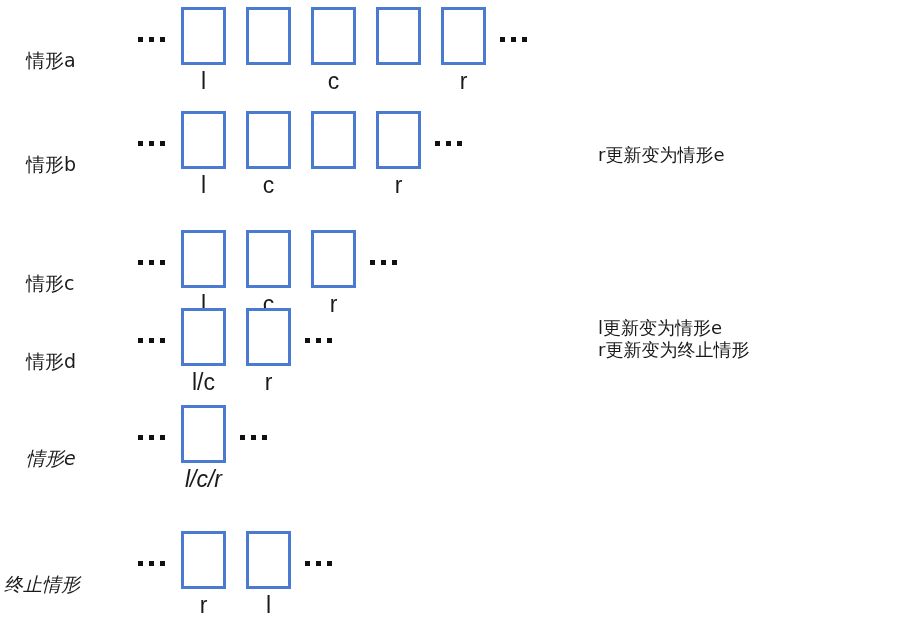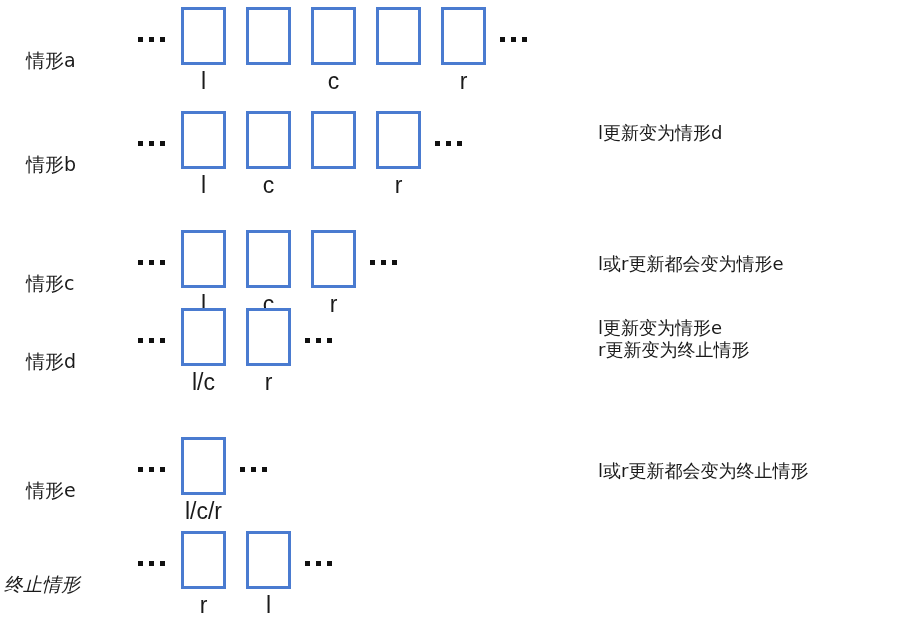--- a/index.html
+++ b/index.html
@@ -112,76 +112,74 @@
       <div class="cell" style="left: 311px; border-color: rgb(74, 123, 208);"></div>
       <div class="cell" style="left: 376px; border-color: rgb(74, 123, 208);"></div>
       <div class="ellipsis" style="left: 435px;">
         <span class="dot"></span>
         <span class="dot"></span>
         <span class="dot"></span>
       </div>
       <div class="ptr" style="left: 203.5px;">l</div>
       <div class="ptr" style="left: 268.5px;">c</div>
       <div class="ptr" style="left: 398.5px;">r</div>
-      <div class="desc" style="top: 10px;">l更新变为情形d</div>
+      <div class="desc" style="top: 32px;">r更新变为情形e</div>
     </div>
     <div class="row" style="top: 230px;">
       <div class="row-label">情形c</div>
       <div class="ellipsis" style="left: 138px;">
         <span class="dot"></span>
         <span class="dot"></span>
         <span class="dot"></span>
       </div>
       <div class="cell" style="left: 181px; border-color: rgb(74, 123, 208);"></div>
       <div class="cell" style="left: 246px; border-color: rgb(74, 123, 208);"></div>
       <div class="cell" style="left: 311px; border-color: rgb(74, 123, 208);"></div>
       <div class="ellipsis" style="left: 370px;">
         <span class="dot"></span>
         <span class="dot"></span>
         <span class="dot"></span>
       </div>
       <div class="ptr" style="left: 203.5px;">l</div>
       <div class="ptr" style="left: 268.5px;">c</div>
       <div class="ptr" style="left: 333.5px;">r</div>
-      <div class="desc" style="top: 22px;">l或r更新都会变为情形e</div>
     </div>
     <div class="row" style="top: 308px;">
       <div class="row-label">情形d</div>
       <div class="ellipsis" style="left: 138px;">
         <span class="dot"></span>
         <span class="dot"></span>
         <span class="dot"></span>
       </div>
       <div class="cell" style="left: 181px; border-color: rgb(74, 123, 208);"></div>
       <div class="cell" style="left: 246px; border-color: rgb(74, 123, 208);"></div>
       <div class="ellipsis" style="left: 305px;">
         <span class="dot"></span>
         <span class="dot"></span>
         <span class="dot"></span>
       </div>
       <div class="ptr" style="left: 203.5px; text-align: right;">l/c</div>
       <div class="ptr" style="left: 268.5px;">r</div>
       <div class="desc" style="top: 30px;">r更新变为终止情形</div>
       <div class="desc" style="top: 8px;">l更新变为情形e</div>
     </div>
-    <div class="row" style="top: 437px;">
+    <div class="row" style="top: 405px; font-style: italic;">
       <div class="row-label">情形e</div>
       <div class="ellipsis" style="left: 138px;">
         <span class="dot"></span>
         <span class="dot"></span>
         <span class="dot"></span>
       </div>
       <div class="cell" style="left: 181px; border-color: rgb(74, 123, 208);"></div>
       <div class="ellipsis" style="left: 240px;">
         <span class="dot"></span>
         <span class="dot"></span>
         <span class="dot"></span>
       </div>
       <div class="ptr" style="left: 203.5px;">l/c/r</div>
-      <div class="desc" style="top: 22px;">l或r更新都会变为终止情形</div>
     </div>
     <div class="row" style="top: 531px;">
       <div class="row-label wide">终止情形</div>
       <div class="ellipsis" style="left: 138px;">
         <span class="dot"></span>
         <span class="dot"></span>
         <span class="dot"></span>
       </div>
       <div class="cell" style="left: 181px; border-color: rgb(74, 123, 208);"></div>
       <div class="cell" style="left: 246px; border-color: rgb(74, 123, 208);"></div>

